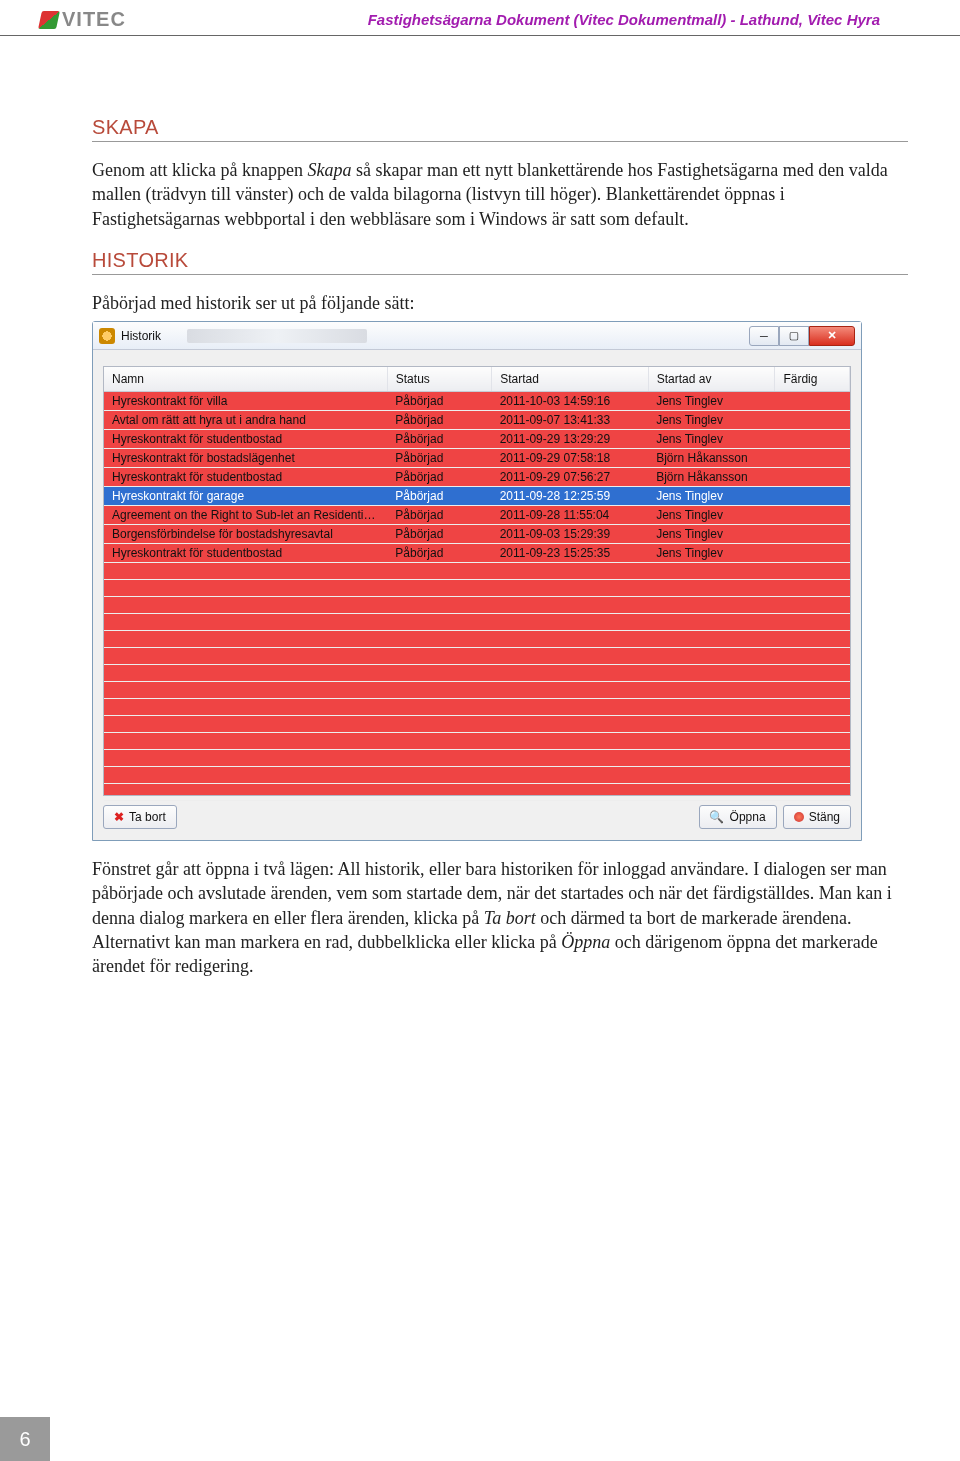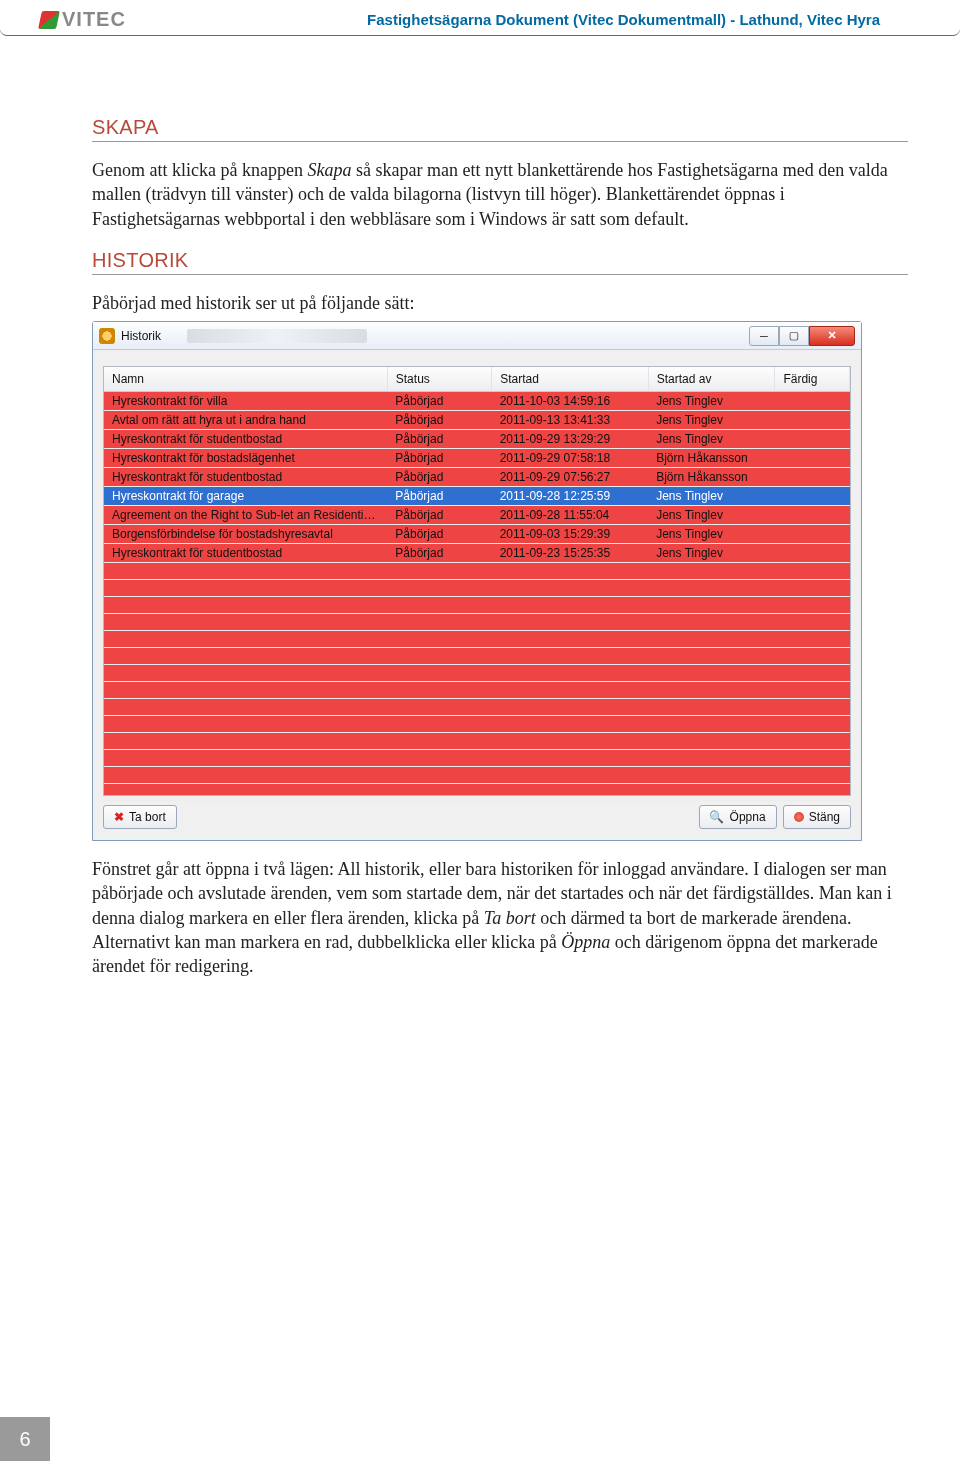--- a/index.html
+++ b/index.html
@@ -11,21 +11,20 @@
     background: #fff;
     width: 960px;
   }
   .page-header {
     display: flex;
     justify-content: space-between;
     align-items: center;
     padding: 4px 80px 0 40px;
     border-bottom: 1.5px solid #666;
     height: 36px;
-    border-radius: 7px;
   }
   .logo {
     display: flex;
     align-items: center;
     gap: 4px;
     color: #888;
     letter-spacing: 1px;
     font-family: Arial, sans-serif;
     font-weight: 600;
     font-size: 20px;
@@ -33,21 +32,22 @@
   .logo-mark {
     width: 18px; height: 18px;
     background: linear-gradient(135deg,#d33 50%,#393 50%);
     transform: skewX(-12deg);
     border-radius: 2px;
   }
   .doc-title {
     font-family: Arial, sans-serif;
     font-weight: 700;
     font-size: 15px;
-    color: #0369a1;
+    color: #a21caf;
+    font-style: italic;
   }
   .content { padding: 80px 52px 20px 92px; }
   .h-red {
     color: #b84a3a;
     font-family: Arial, sans-serif;
     font-size: 20px;
     font-weight: 400;
     margin: 0 0 2px 0;
     border-bottom: 1px solid #999;
     padding-bottom: 2px;
@@ -210,21 +210,21 @@
             <tr>
               <td>Hyreskontrakt för villa</td>
               <td>Påbörjad</td>
               <td>2011-10-03 14:59:16</td>
               <td>Jens Tinglev</td>
               <td></td>
             </tr>
             <tr>
               <td>Avtal om rätt att hyra ut i andra hand</td>
               <td>Påbörjad</td>
-              <td>2011-09-13 13:41:33</td>
+              <td>2011-09-07 13:41:33</td>
               <td>Jens Tinglev</td>
               <td></td>
             </tr>
             <tr>
               <td>Hyreskontrakt för studentbostad</td>
               <td>Påbörjad</td>
               <td>2011-09-29 13:29:29</td>
               <td>Jens Tinglev</td>
               <td></td>
             </tr>

